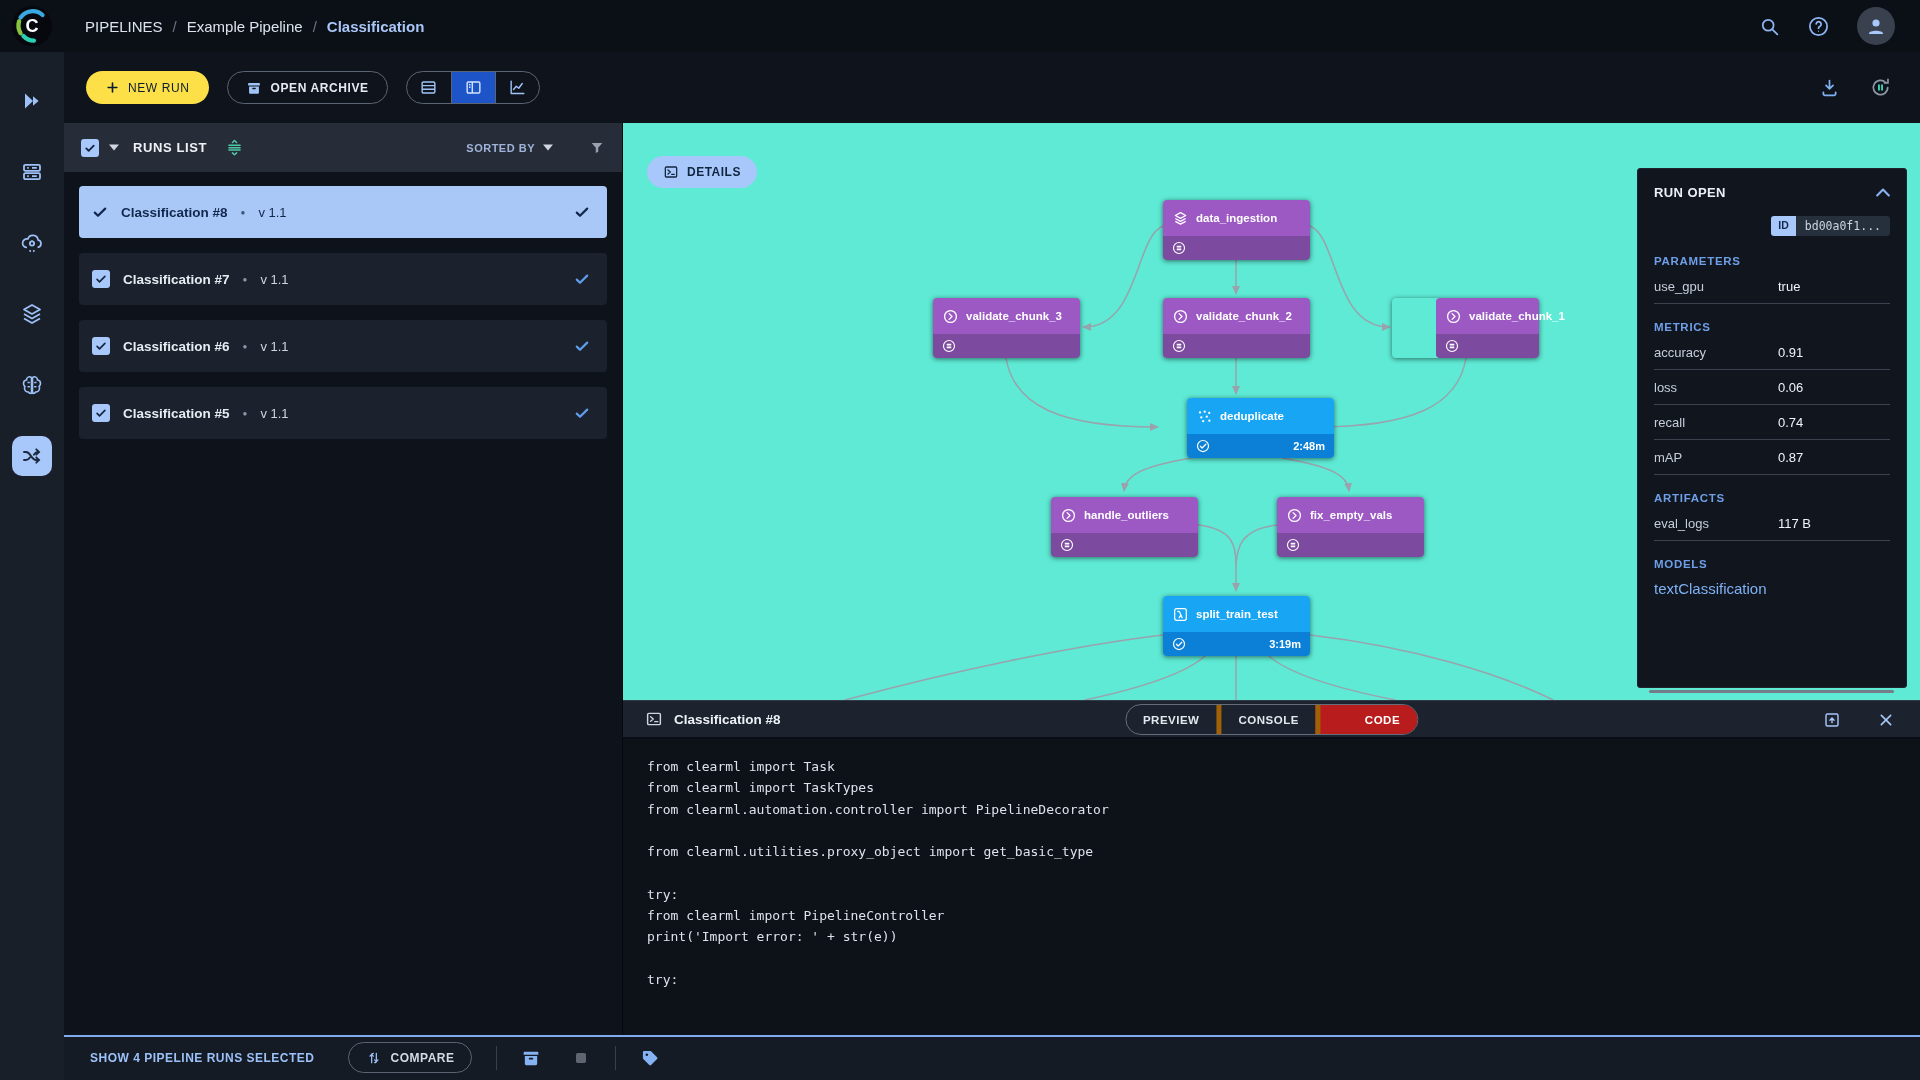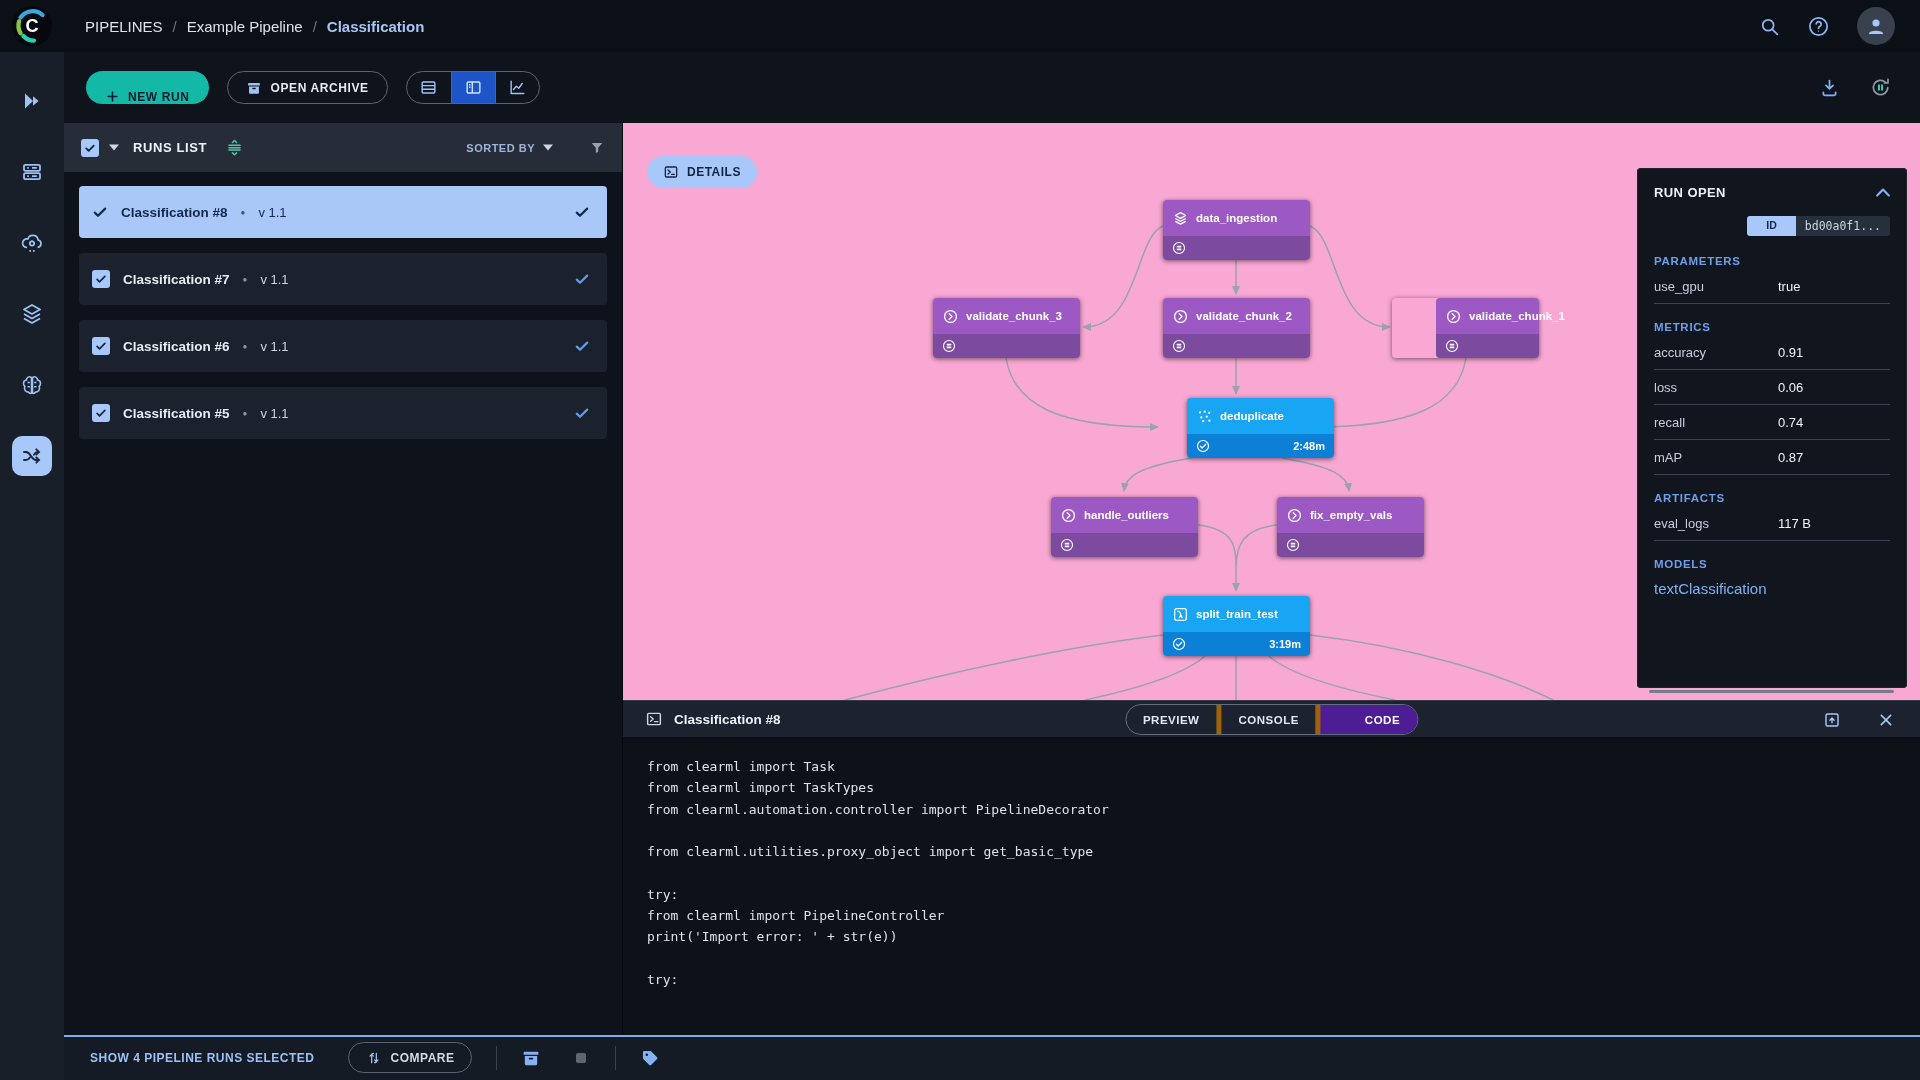--- a/index.html
+++ b/index.html
@@ -22,21 +22,21 @@
   .avatar svg { width:24px; height:24px; }
 
   
   .sidebar { position:absolute; left:0; top:52px; bottom:0; width:64px; background:#181f29; display:flex; flex-direction:column; align-items:center; padding-top:29px; gap:31px; z-index:5; }
   .side-item { width:40px; height:40px; border-radius:10px; display:flex; align-items:center; justify-content:center; color:#9dc1f6; cursor:pointer; }
   .side-item .icon { width:24px; height:24px; }
   .side-item.active { background:#a8c7fa; color:#1c2a3f; }
 
   
   .toolbar { position:absolute; left:64px; top:52px; width:1856px; height:71px; background:#0f141c; display:flex; align-items:center; padding-left:22px; z-index:4; }
-  .btn-newrun { height:33px; border-radius:17px; background:#14b8a6; color:#0c1b2e; font-weight:bold; font-size:12px; letter-spacing:.6px; display:flex; align-items:flex-end; gap:8px; padding:0 19px; cursor:pointer; border:none; font-family:inherit; }
+  .btn-newrun { height:33px; border-radius:17px; background:#fde047; color:#0c1b2e; font-weight:normal; font-size:12px; letter-spacing:.6px; display:flex; align-items:center; gap:8px; padding:0 19px; cursor:pointer; border:none; font-family:inherit; }
   .btn-newrun .icon { width:15px; height:15px; }
   .btn-archive { height:33px; margin-left:18px; border-radius:17px; background:transparent; border:1px solid #5a6472; color:#e6eaf1; font-weight:bold; font-size:12px; letter-spacing:.6px; display:flex; align-items:center; gap:9px; padding:0 18px; cursor:pointer; font-family:inherit; }
   .btn-archive .icon { width:16px; height:16px; color:#9fc3f7; }
   .seg { height:33px; margin-left:18px; border-radius:17px; border:1px solid #5a6472; display:flex; overflow:hidden; }
   .seg-cell { width:44px; display:flex; align-items:center; justify-content:center; color:#9fc3f7; cursor:pointer; border-left:1px solid #5a6472; }
   .seg-cell:first-child { border-left:none; }
   .seg-cell .icon { width:19px; height:19px; }
   .seg-cell.active { background:#1d55c8; color:#d3e3ff; }
   .toolbar-right { margin-left:auto; display:flex; align-items:center; gap:29px; padding-right:28px; }
   .tool-icon { width:21px; height:21px; color:#7fb1f5; cursor:pointer; }
@@ -59,58 +59,58 @@
   .run-row .dot { font-size:8px; color:#8a94a3; }
   .run-row .ver { font-size:13px; color:#cdd4df; }
   .run-row .row-check { margin-left:auto; width:16px; height:16px; color:#5f9cea; }
   .run-row.selected { background:#a9c7f7; }
   .run-row.selected .name, .run-row.selected .ver { color:#12294d; }
   .run-row.selected .dot { color:#3e5579; }
   .run-row.selected .row-check { color:#12294d; }
   .sel-mark { width:16px; height:16px; color:#12294d; flex:none; }
 
   
-  .dag { position:absolute; left:623px; top:123px; right:0; height:577px; background:#f9a8d4; overflow:hidden; z-index:1; }
+  .dag { position:absolute; left:623px; top:123px; right:0; height:577px; background:#5eead4; overflow:hidden; z-index:1; }
   .edges { position:absolute; left:0; top:0; }
   .details-btn { position:absolute; left:24px; top:33px; height:32px; border-radius:16px; background:#a8c7fa; color:#10263f; font-weight:bold; font-size:12px; letter-spacing:.5px; display:flex; align-items:center; gap:8px; padding:0 16px; cursor:pointer; border:none; z-index:4; font-family:inherit; }
   .details-btn .icon { width:16px; height:16px; }
   .dag-node { position:absolute; width:147px; border-radius:4px; box-shadow:0 1px 5px rgba(0,0,0,.55); cursor:pointer; z-index:2; }
   .node-head { height:36px; border-radius:4px 4px 0 0; display:flex; align-items:center; gap:8px; padding:0 10px; color:#fff; font-size:11.5px; font-weight:bold; }
   .node-foot { height:24px; border-radius:0 0 4px 4px; display:flex; align-items:center; justify-content:space-between; padding:0 9px; color:#fff; }
   .node-foot .icon { width:14px; height:14px; }
   .node-head .icon { width:15px; height:15px; flex:none; }
   .dag-node.purple .node-head { background:#9c59c4; }
   .dag-node.purple .node-foot { background:#7c4a9e; }
   .dag-node.blue .node-head { background:#18a5f4; }
   .dag-node.blue .node-foot { background:#0c80d6; }
   .duration { font-size:11px; font-weight:bold; }
 
   
   .run-info { position:absolute; right:13px; top:45px; width:270px; height:520px; background:#10151e; border:1px solid #1d242f; border-radius:3px; z-index:5; overflow:hidden; }
   .ri-header { display:flex; align-items:center; justify-content:space-between; padding:16px 16px 6px; font-size:13px; font-weight:bold; letter-spacing:.4px; color:#eceff5; }
   .ri-caret { width:14px; height:9px; color:#8ab2f2; cursor:pointer; }
   .ri-id-row { display:flex; justify-content:flex-end; padding:10px 16px 2px; }
-  .ri-id-label { background:#a8c7fa; color:#14294e; font-size:10.5px; font-weight:bold; padding:3px 19px; border-radius:3px 0 0 3px; cursor:pointer; }
+  .ri-id-label { background:#a8c7fa; color:#14294e; font-size:10.5px; font-weight:bold; padding:3px 7px; border-radius:3px 0 0 3px; cursor:pointer; }
   .ri-id-value { background:#262f3c; color:#ccd5e2; font-size:11.5px; font-family:"DejaVu Sans Mono",monospace; padding:3px 9px; border-radius:0 3px 3px 0; cursor:pointer; }
   .ri-section-title { margin:17px 16px 2px; font-size:11.5px; font-weight:bold; letter-spacing:.7px; color:#6f9fe8; }
   .ri-row { margin:0 16px; padding:10px 0 9px; border-bottom:1px solid #3a4250; display:flex; font-size:13px; }
   .ri-key { width:124px; color:#c6cedb; }
   .ri-val { color:#f0f3f7; }
   .ri-link { margin:10px 16px 2px; font-size:15px; color:#7fb1f5; cursor:pointer; }
   .ri-hscroll { position:absolute; right:26px; top:567px; width:245px; height:3px; background:#747e8b; border-radius:2px; z-index:5; cursor:pointer; }
 
   
   .bottom-panel { position:absolute; left:623px; top:700px; right:0; bottom:45px; background:#0d1118; border-top:1px solid #333b46; z-index:4; }
   .bp-header { position:relative; height:38px; background:#1c232e; border-bottom:2px solid #0a0e14; display:flex; align-items:center; padding-left:22px; gap:11px; }
   .bp-title-icon { width:18px; height:18px; color:#cfd6df; }
   .bp-title { font-size:13.5px; font-weight:bold; color:#eef1f6; }
   .tabs { position:absolute; left:50%; top:3px; transform:translateX(-50%); height:31px; border:1px solid #646d7a; border-radius:16px; display:flex; overflow:hidden; background:#1c232e; }
   .tab { padding:0 17px; display:flex; align-items:center; font-size:11.5px; font-weight:bold; letter-spacing:.5px; color:#e3e8ef; cursor:pointer; border-left:5px solid #a16207; }
   .tab:first-child { border-left:none; }
-  .tab.active { background:#4c1d95; color:#ffffff;padding-left:44px; }
+  .tab.active { background:#b91c1c; color:#ffffff;padding-left:44px; }
   .bp-header-right { position:absolute; right:26px; top:0; height:38px; display:flex; align-items:center; gap:37px; }
   .bp-icon { width:18px; height:18px; color:#a8c7fa; cursor:pointer; }
   .code-viewer { padding:17px 24px; font-family:"DejaVu Sans Mono",monospace; font-size:13px; line-height:21.3px; color:#dde3ec; height:297px; overflow:hidden; }
 
   
   .footer { position:absolute; left:64px; bottom:0; width:1856px; height:45px; background:#151b25; display:flex; align-items:center; padding-left:26px; gap:24px; z-index:5; }
   .footer::before { content:""; position:absolute; left:0; top:0; width:100%; height:2px; background:#82abef; }
   .footer-sel { font-size:12px; font-weight:bold; letter-spacing:.5px; color:#9cc0f8; cursor:pointer; }
   .btn-compare { height:31px; border-radius:16px; border:1px solid #5a6473; background:transparent; color:#d3dae4; font-weight:bold; font-size:12px; letter-spacing:.5px; display:flex; align-items:center; gap:9px; padding:0 17px; cursor:pointer; margin-left:9px; font-family:inherit; }
   .btn-compare .icon { width:16px; height:16px; color:#9fc3f7; }

